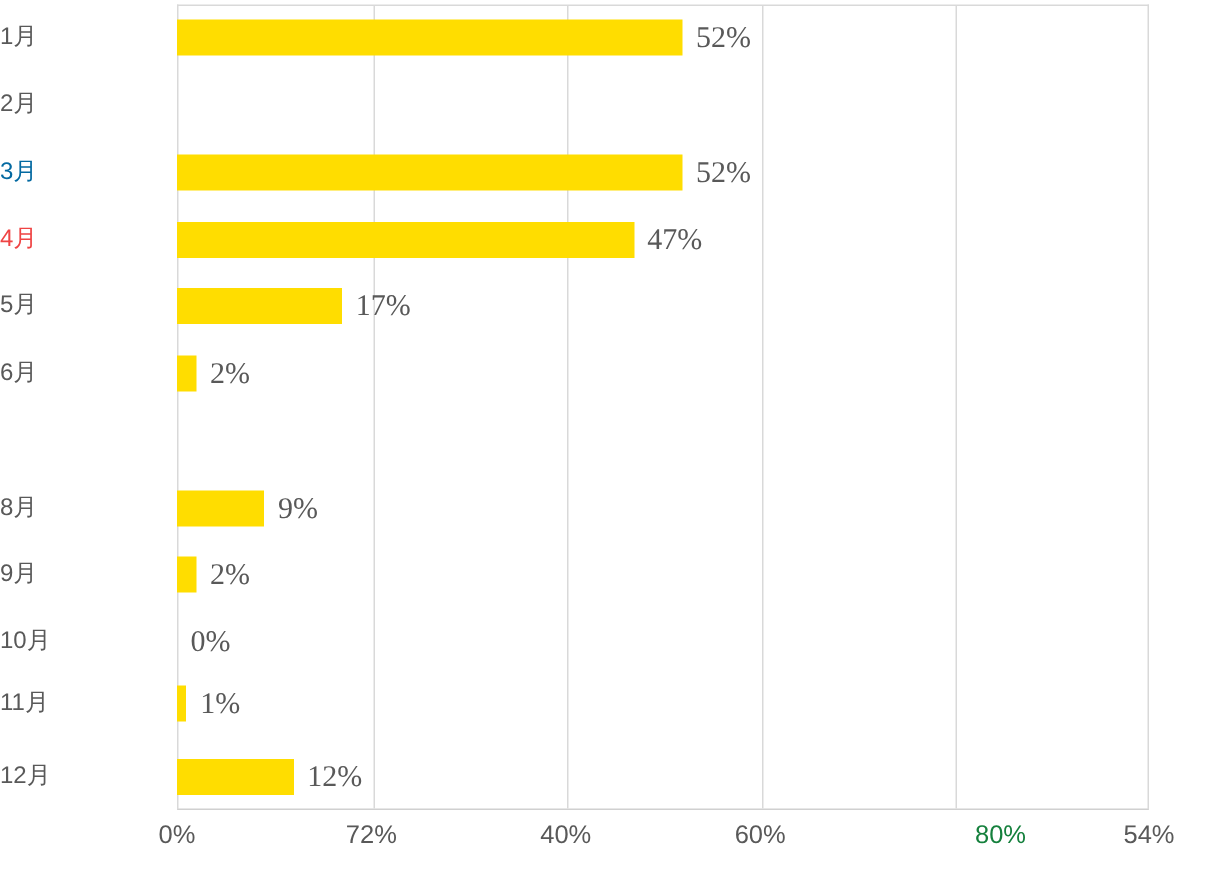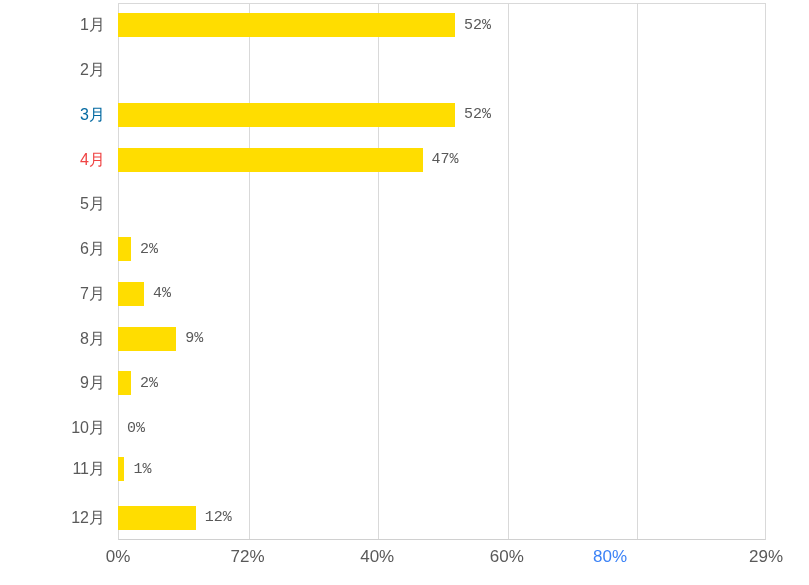--- a/index.html
+++ b/index.html
@@ -56,44 +56,43 @@
     left: 0;
     width: 809px;
     height: 44.75px;
     display: flex;
     align-items: center;
   }
   .cat-label {
     position: absolute;
     left: 0;
     width: 105px;
-    text-align: right;
     font-size: 16px;
     color: #595959;
     font-family: "Liberation Sans", sans-serif;
     line-height: 1;
     white-space: nowrap;
   }
   .bar-wrap {
     position: absolute;
     left: 118px;
     top: 50%;
     transform: translateY(-50%);
     height: 24px;
     display: flex;
     align-items: center;
   }
   .bar {
     height: 24px;
     background: #FFDD00;
   }
   .val-label {
-    font-size: 15px;
+    font-size: 20px;
     color: #595959;
-    font-family: Liberation Mono, monospace;
+    font-family: Liberation Serif, serif;
     white-space: nowrap;
     margin-left: 9px;
     line-height: 1;
   }
 
   
   #x-axis {
     position: absolute;
     left: 0;
     top: 548px;
@@ -143,33 +142,30 @@
       </div>
       <div class="row" style="top: 134.25px; height: 44.75px;">
         <div class="cat-label" style="color: #ef4444;">4月</div>
         <div class="bar-wrap">
           <div class="bar" style="width: 304.56px; background: rgb(255, 221, 0);"></div>
           <div class="val-label" style="color: rgb(89, 89, 89);">47%</div>
         </div>
       </div>
       <div class="row" style="top: 179px; height: 44.75px;">
         <div class="cat-label" style="color: rgb(89, 89, 89);">5月</div>
+        <div class="bar-wrap">
+          <div class="bar" style="width: 110.16px; background: rgb(255, 221, 0);"></div>
+          <div class="val-label" style="color: rgb(89, 89, 89);">17%</div>
+        </div>
       </div>
       <div class="row" style="top: 223.75px; height: 44.75px;">
         <div class="cat-label" style="color: rgb(89, 89, 89);">6月</div>
         <div class="bar-wrap">
           <div class="bar" style="width: 12.96px; background: rgb(255, 221, 0);"></div>
           <div class="val-label" style="color: rgb(89, 89, 89);">2%</div>
-        </div>
-      </div>
-      <div class="row" style="top: 268.5px; height: 44.75px;">
-        <div class="cat-label" style="color: rgb(89, 89, 89);">7月</div>
-        <div class="bar-wrap">
-          <div class="bar" style="width: 25.92px; background: rgb(255, 221, 0);"></div>
-          <div class="val-label" style="color: rgb(89, 89, 89);">4%</div>
         </div>
       </div>
       <div class="row" style="top: 313.25px; height: 44.75px;">
         <div class="cat-label" style="color: rgb(89, 89, 89);">8月</div>
         <div class="bar-wrap">
           <div class="bar" style="width: 58.32px; background: rgb(255, 221, 0);"></div>
           <div class="val-label" style="color: rgb(89, 89, 89);">9%</div>
         </div>
       </div>
       <div class="row" style="top: 358px; height: 44.75px;">
@@ -200,17 +196,17 @@
           <div class="val-label" style="color: rgb(89, 89, 89);">12%</div>
         </div>
       </div>
     </div>
 
   <div id="x-axis">
       <div class="xtick" style="left: 118px; color: rgb(89, 89, 89);">0%</div>
       <div class="xtick" style="left: 247.6px; color: rgb(89, 89, 89);">72%</div>
       <div class="xtick" style="left: 377.2px; color: rgb(89, 89, 89);">40%</div>
       <div class="xtick" style="left: 506.8px; color: rgb(89, 89, 89);">60%</div>
-      <div class="xtick" style="left: 610px; color: #3b82f6;">80%</div>
-      <div class="xtick" style="left: 766px; color: rgb(89, 89, 89);">29%</div>
+      <div class="xtick" style="left: 667px; color: #15803d;">80%</div>
+      <div class="xtick" style="left: 766px; color: rgb(89, 89, 89);">54%</div>
     </div>
 
 </div>
 
 </body></html>

